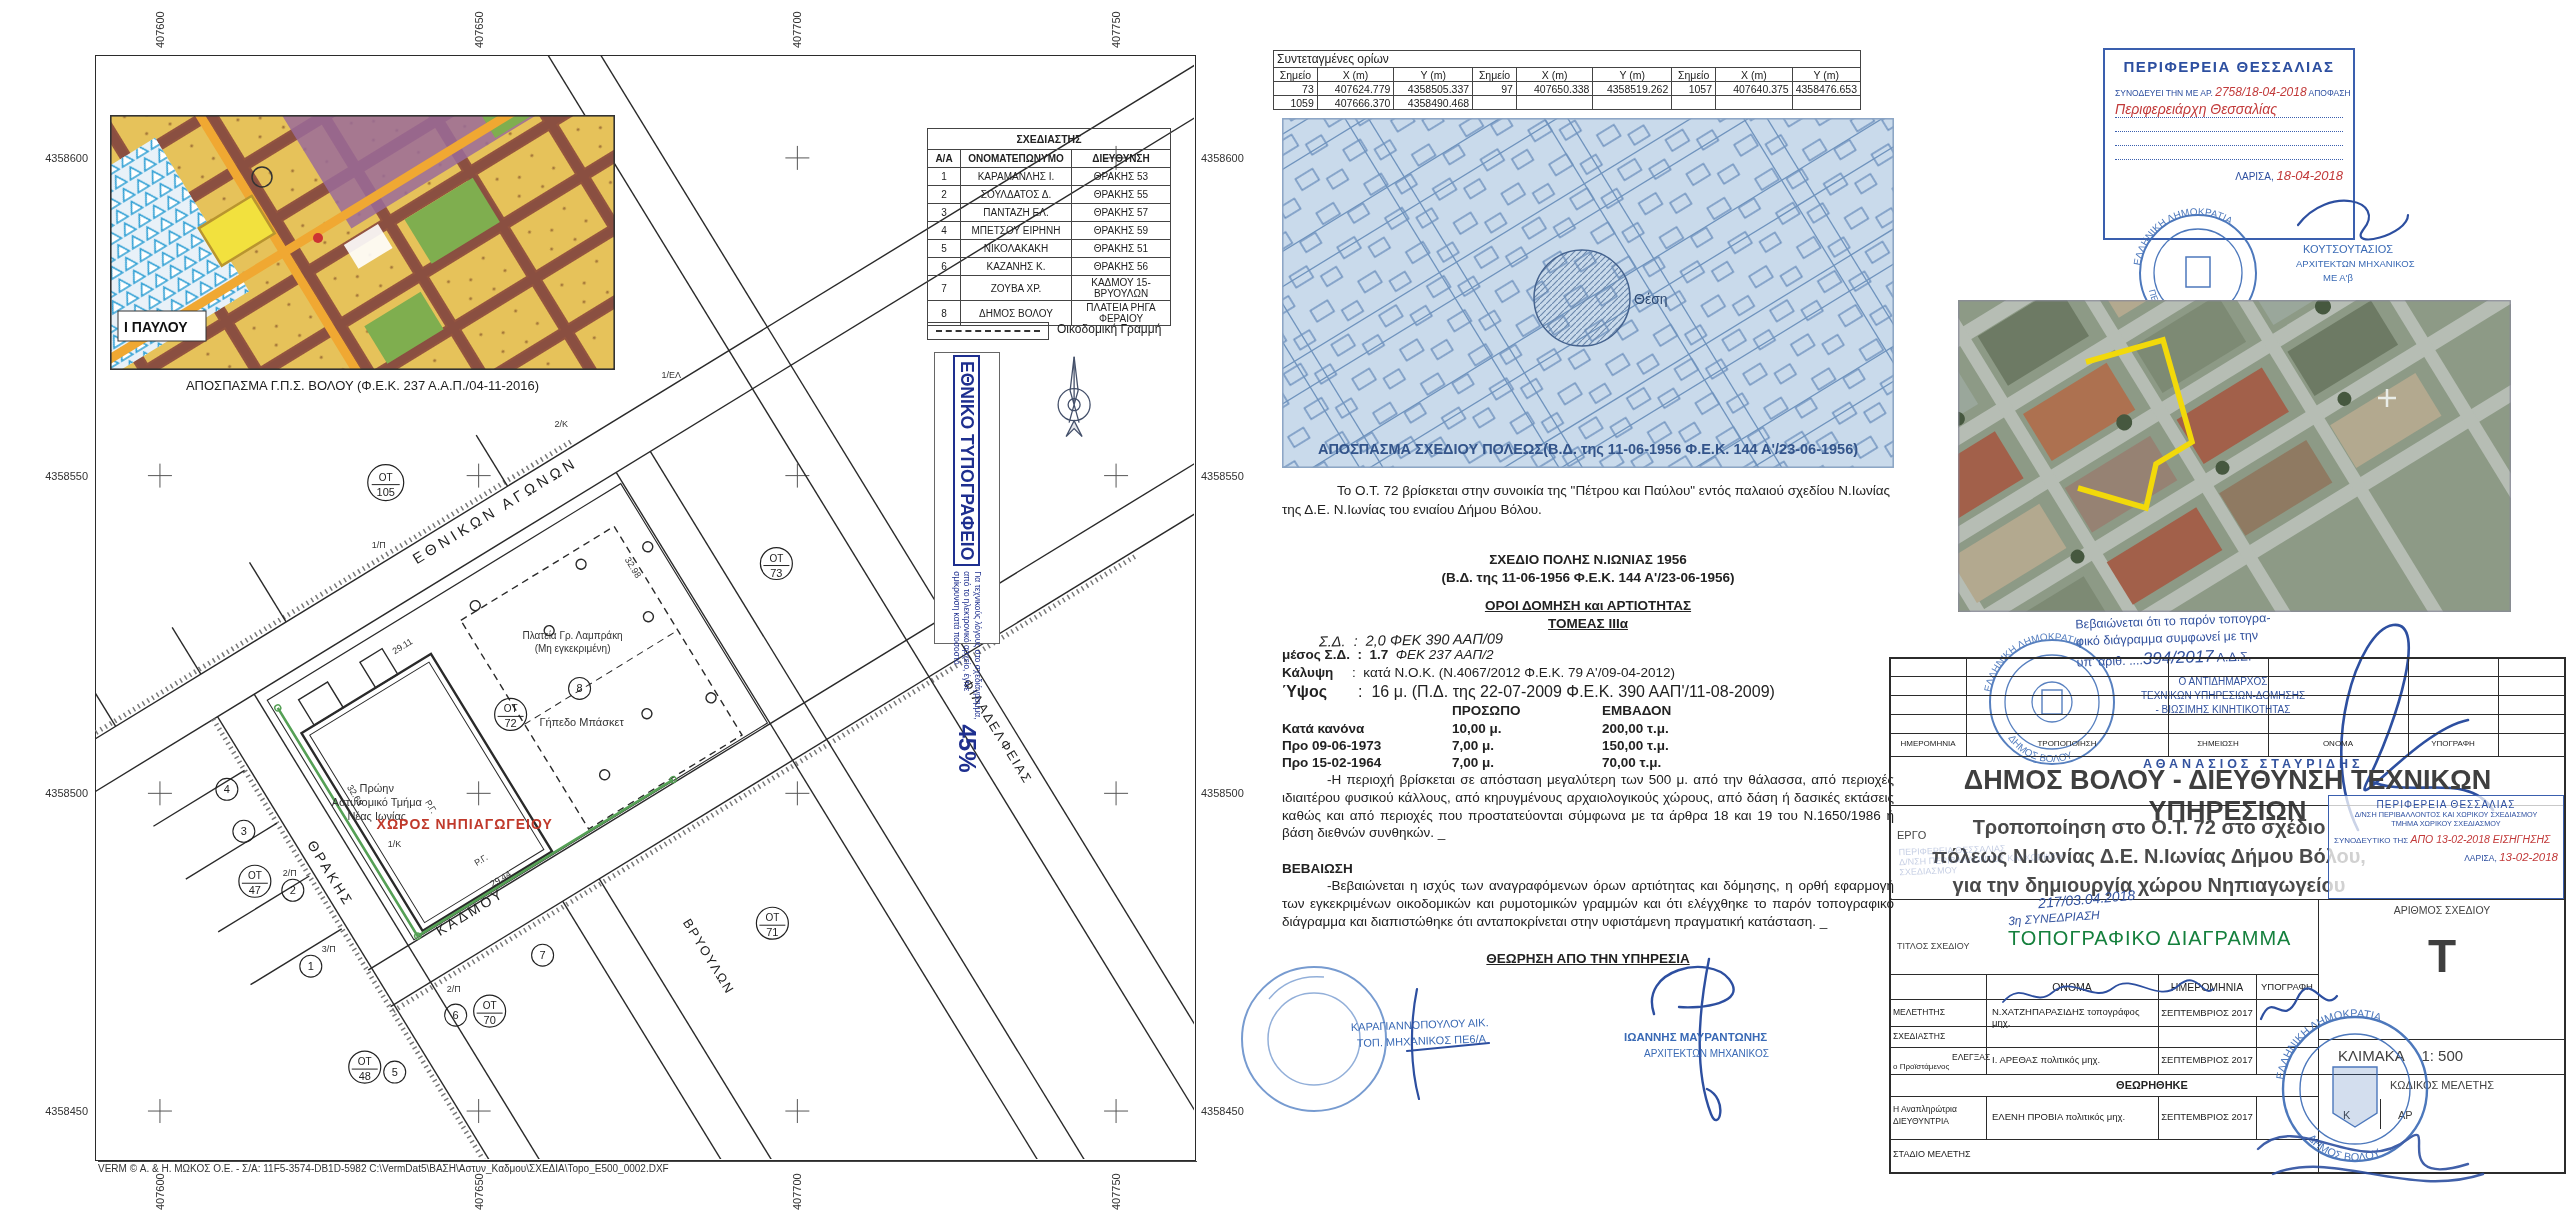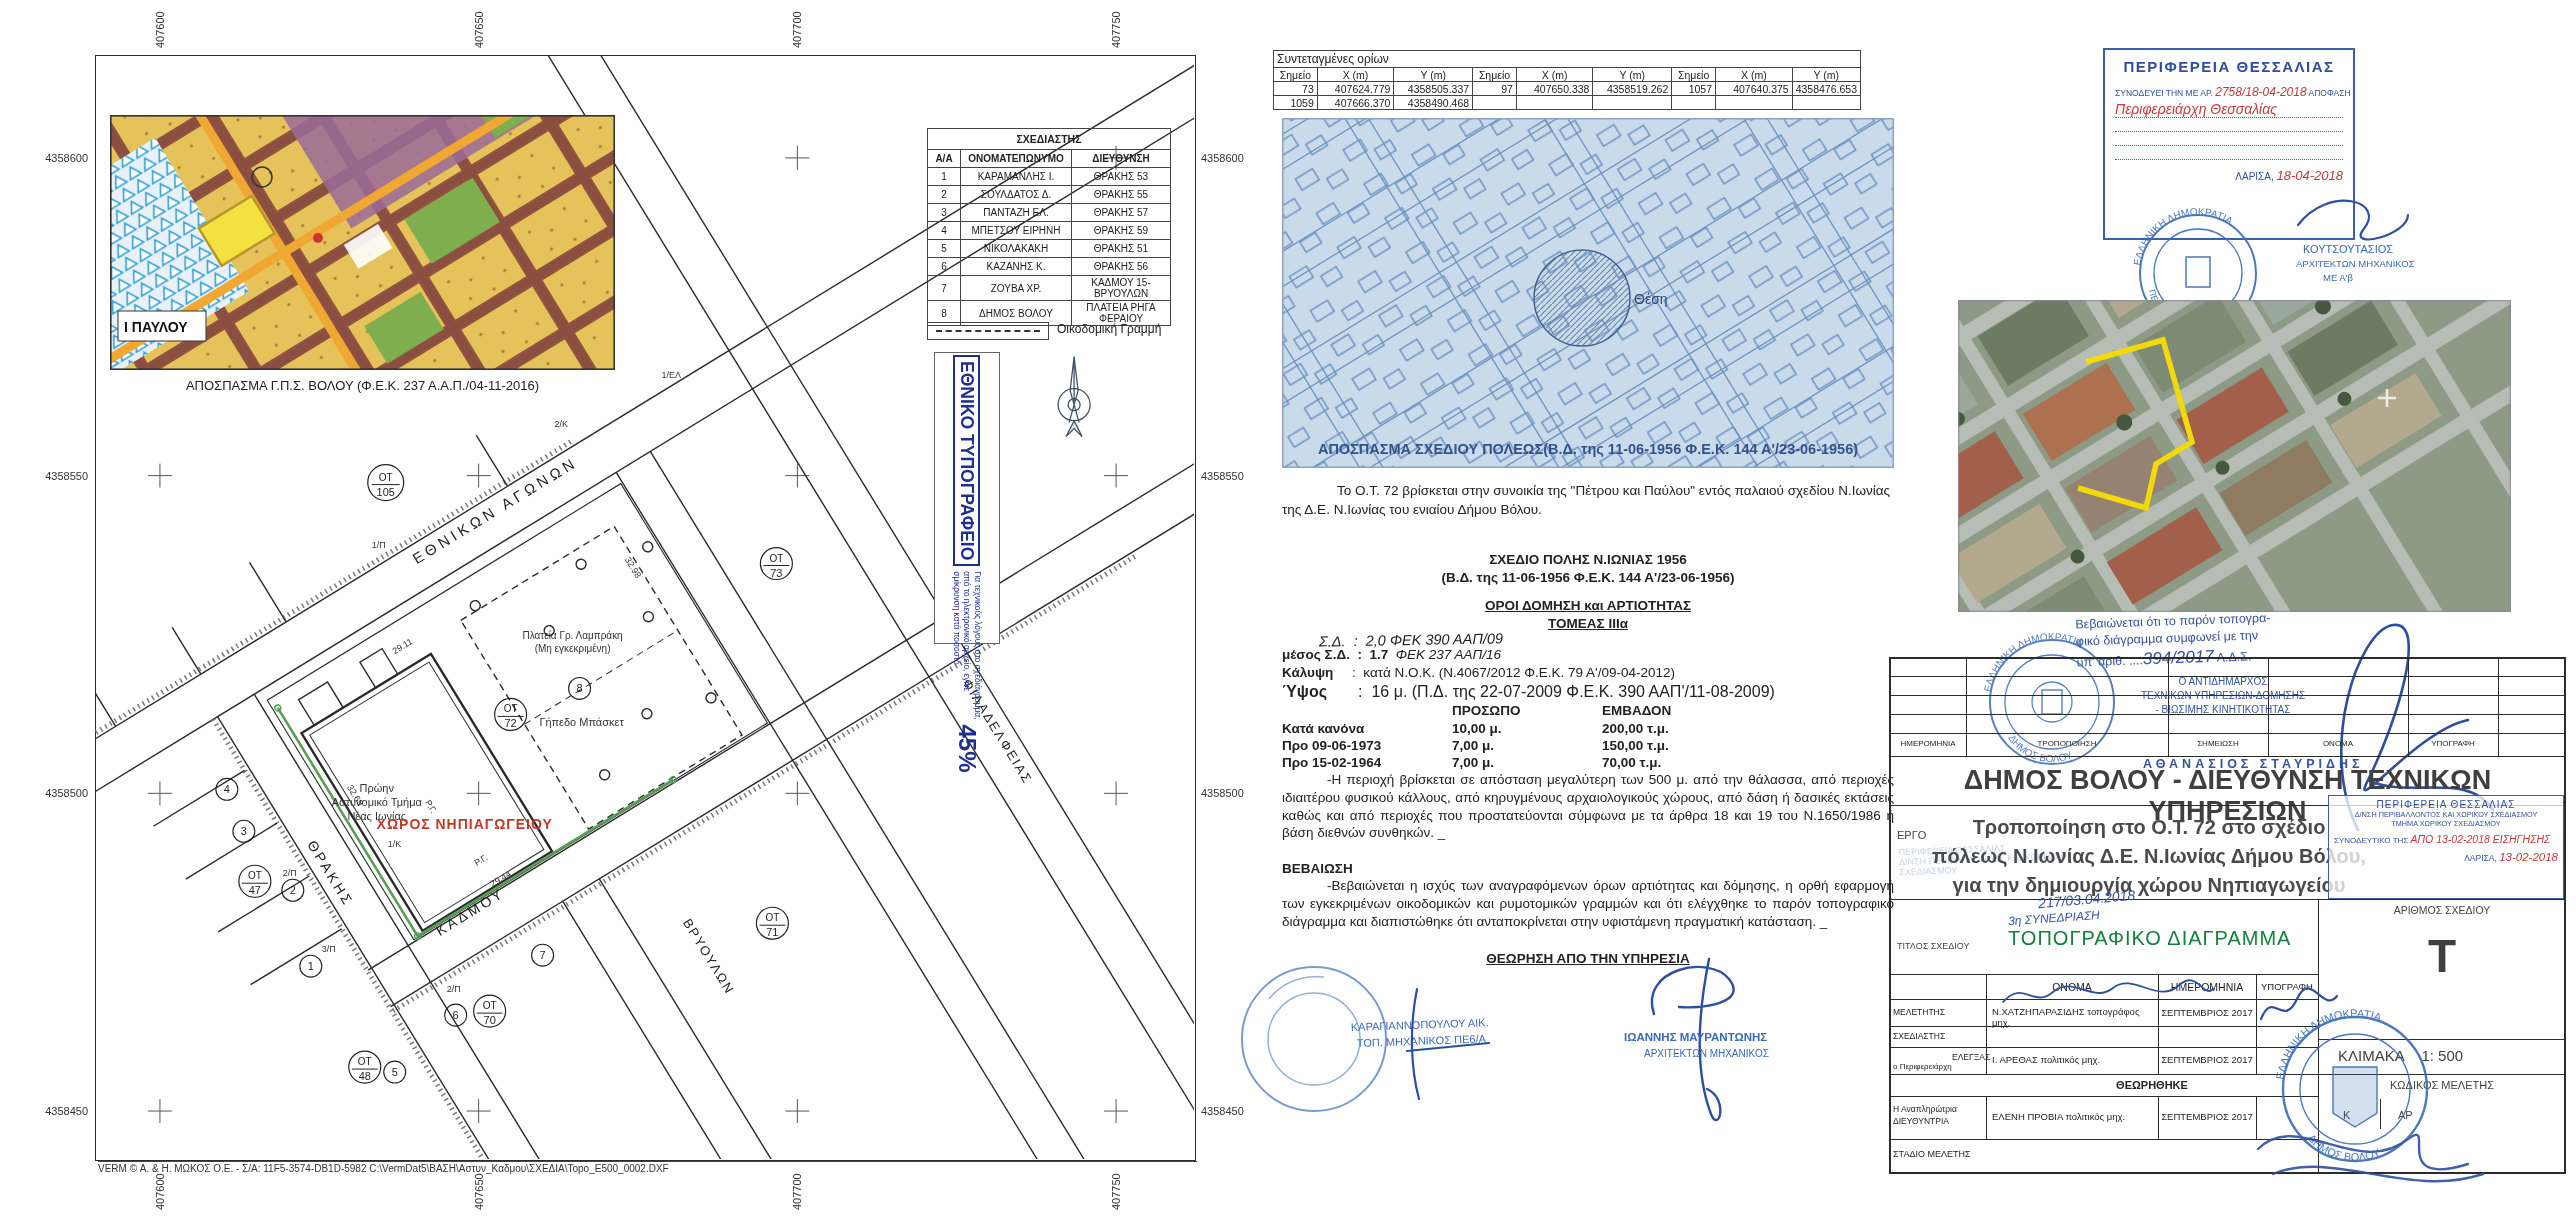--- a/index.html
+++ b/index.html
@@ -462,21 +462,21 @@
   <div class="abs ctr" style="left:1282px;top:552px;width:612px;font-size:13.5px;font-weight:bold;">ΣΧΕΔΙΟ ΠΟΛΗΣ Ν.ΙΩΝΙΑΣ 1956</div>
   <div class="abs ctr" style="left:1282px;top:570px;width:612px;font-size:13.5px;font-weight:bold;">(Β.Δ. της 11-06-1956 Φ.Ε.Κ. 144 Α'/23-06-1956)</div>
   <div class="abs ctr" style="left:1282px;top:598px;width:612px;font-size:13.5px;font-weight:bold;text-decoration:underline;">ΟΡΟΙ ΔΟΜΗΣΗ και ΑΡΤΙΟΤΗΤΑΣ</div>
   <div class="abs ctr" style="left:1282px;top:616px;width:612px;font-size:13.5px;font-weight:bold;text-decoration:underline;">ΤΟΜΕΑΣ ΙΙΙα</div>
 
   <div class="abs hand" style="left:1319px;top:632px;font-size:14.5px;transform:rotate(-1deg);">
     <span>Σ.Δ.</span>&nbsp;&nbsp;:&nbsp;&nbsp;<span>2,0 ΦΕΚ 390 ΑΑΠ/09</span>
   </div>
   <div class="abs" style="left:1282px;top:647px;font-size:13.5px;font-weight:bold;">
     <span>μέσος Σ.Δ.</span>&nbsp;&nbsp;:&nbsp;&nbsp;<span>1.7</span>&nbsp;
-    <span class="hand" style="font-weight:400;">ΦΕΚ 237 ΑΑΠ/16</span>
+    <span class="hand" style="font-weight:400;">ΦΕΚ 237 ΑΑΠ/2</span>
   </div>
   <div class="abs" style="left:1282px;top:665px;font-size:13.5px;">
     <b>Κάλυψη</b>&nbsp;&nbsp;&nbsp;&nbsp;&nbsp;:&nbsp;&nbsp;<span>κατά Ν.Ο.Κ. (Ν.4067/2012 Φ.Ε.Κ. 79 Α'/09-04-2012)</span>
   </div>
   <div class="abs" style="left:1282px;top:683px;font-size:16px;">
     <b>Ύψος</b>&nbsp;&nbsp;&nbsp;&nbsp;&nbsp;&nbsp;&nbsp;:&nbsp;&nbsp;<span>16 μ. (Π.Δ. της 22-07-2009 Φ.Ε.Κ. 390 ΑΑΠ'/11-08-2009)</span>
   </div>
 
   <div class="abs" style="left:1282px;top:703px;width:520px;font-size:13.5px;font-weight:bold;">
     <div style="display:flex;">
@@ -719,21 +719,21 @@
   <div class="tb-line" style="left:2256px;top:974px;width:1px;height:100px;"></div>
   <div class="tb-line" style="left:2256px;top:1096px;width:1px;height:43px;"></div>
 
   <div class="abs ctr" style="left:1986px;top:981px;width:172px;font-size:10.5px;">ΟΝΟΜΑ</div>
   <div class="abs ctr" style="left:2158px;top:981px;width:98px;font-size:10.5px;">ΗΜΕΡΟΜΗΝΙΑ</div>
   <div class="abs ctr" style="left:2256px;top:981px;width:62px;font-size:9.5px;">ΥΠΟΓΡΑΦΗ</div>
 
   <div class="abs" style="left:1893px;top:1007px;width:92px;font-size:8.5px;">ΜΕΛΕΤΗΤΗΣ</div>
   <div class="abs" style="left:1893px;top:1031px;width:92px;font-size:8.5px;">ΣΧΕΔΙΑΣΤΗΣ</div>
   <div class="abs" style="left:1952px;top:1052px;width:92px;font-size:8.5px;">ΕΛΕΓΞΑΣ</div>
-  <div class="abs" style="left:1893px;top:1062px;width:92px;font-size:8px;">ο Περιφερειάρχη</div>
+  <div class="abs" style="left:1893px;top:1062px;width:92px;font-size:8px;">ο Προϊστάμενος</div>
   <div class="abs" style="left:1893px;top:1104px;width:92px;font-size:8.5px;">Η Αναπληρώτρια</div>
   <div class="abs" style="left:1893px;top:1116px;width:92px;font-size:8.5px;">ΔΙΕΥΘΥΝΤΡΙΑ</div>
   <div class="abs" style="left:1893px;top:1149px;width:120px;font-size:9px;">ΣΤΑΔΙΟ ΜΕΛΕΤΗΣ</div>
 
   <div class="abs" style="left:1992px;top:1006px;width:168px;font-size:9.5px;">Ν.ΧΑΤΖΗΠΑΡΑΣΙΔΗΣ τοπογράφος μηχ.</div>
   <div class="abs ctr" style="left:2158px;top:1007px;width:98px;font-size:9.5px;">ΣΕΠΤΕΜΒΡΙΟΣ 2017</div>
   <div class="abs" style="left:1992px;top:1054px;width:168px;font-size:9.5px;">Ι. ΑΡΕΘΑΣ πολιτικός μηχ.</div>
   <div class="abs ctr" style="left:2158px;top:1054px;width:98px;font-size:9.5px;">ΣΕΠΤΕΜΒΡΙΟΣ 2017</div>
   <div class="abs ctr" style="left:1986px;top:1079px;width:332px;font-size:11px;font-weight:bold;">ΘΕΩΡΗΘΗΚΕ</div>
   <div class="abs" style="left:1992px;top:1111px;width:168px;font-size:9.5px;">ΕΛΕΝΗ ΠΡΟΒΙΑ πολιτικός μηχ.</div>

